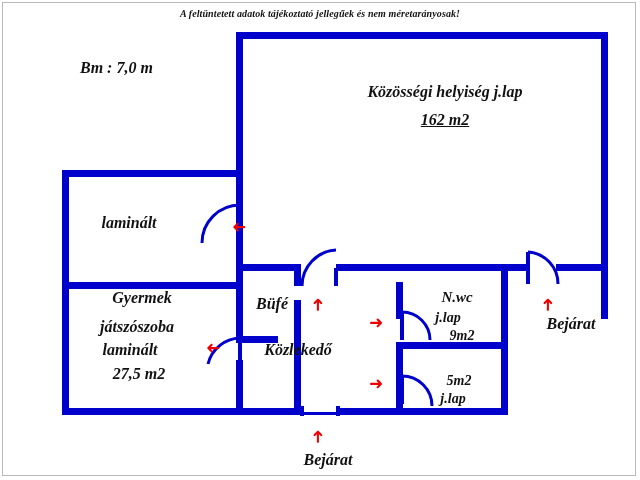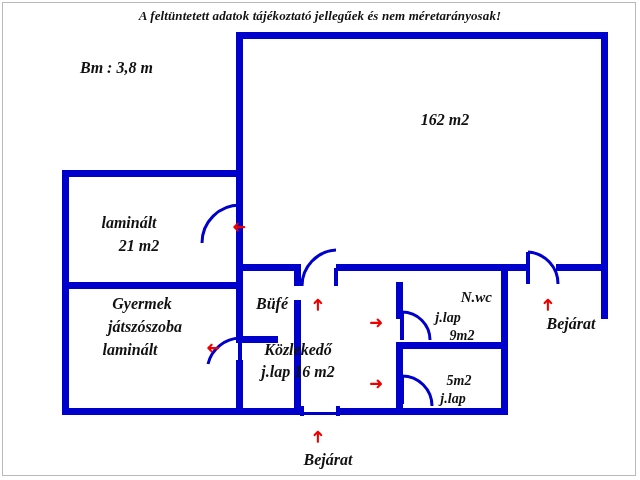--- a/index.html
+++ b/index.html
@@ -29,21 +29,21 @@
     box-sizing: border-box;
   }
   .title {
     position: absolute;
     left: 0;
     top: 8px;
     width: 640px;
     text-align: center;
     font-style: italic;
     font-weight: bold;
-    font-size: 13px;
+    font-size: 10px;
     color: #111111;
     letter-spacing: 0.1px;
   }
   
   .wall {
     position: absolute;
     background: #0000cc;
   }
   .door {
     position: absolute;
@@ -164,37 +164,37 @@
   </div>
 
   <div class="arrow" style="left:232px; top:219px; transform:rotate(180deg);">➜</div>
   <div class="arrow" style="left:310px; top:296px; transform:rotate(-90deg);">➜</div>
   <div class="arrow" style="left:369px; top:314px;">➜</div>
   <div class="arrow" style="left:206px; top:340px; transform:rotate(180deg);">➜</div>
   <div class="arrow" style="left:369px; top:375px;">➜</div>
   <div class="arrow" style="left:540px; top:296px; transform:rotate(-90deg);">➜</div>
   <div class="arrow" style="left:310px; top:428px; transform:rotate(-90deg);">➜</div>
 
-  <div class="lbl f16" style="left:80px; top:58px; width:140px; text-align:left;">Bm : 3,8 m</div>
-
-  <div class="lbl f16" style="left:320px; top:110px; width:250px;">162 m2</div>
+  <div class="lbl f16" style="left:80px; top:58px; width:140px; text-align:left;">Bm : 7,0 m</div>
+
+  <div class="lbl f16" style="left:320px; top:82px; width:250px;">Közösségi helyiség j.lap</div>
+  <div class="lbl f16" style="left:320px; top:110px; width:250px;text-decoration:underline;">162 m2</div>
 
   <div class="lbl f16" style="left:64px; top:213px; width:130px;">laminált</div>
-  <div class="lbl f16" style="left:74px; top:236px; width:130px;">21 m2</div>
-
-  <div class="lbl f16" style="left:72px; top:294px; width:140px;text-align:center;">Gyermek</div>
-  <div class="lbl f16" style="left:62px; top:317px; width:150px;padding-left:8px;">játszószoba</div>
+
+  <div class="lbl f16" style="left:72px; top:288px; width:140px;text-align:center;">Gyermek</div>
+  <div class="lbl f16" style="left:62px; top:317px; width:150px;">játszószoba</div>
   <div class="lbl f16" style="left:60px; top:340px; width:140px;">laminált</div>
+  <div class="lbl f16" style="left:64px; top:364px; width:150px;">27,5 m2</div>
 
   <div class="lbl f16" style="left:244px; top:294px; width:56px;">Büfé</div>
 
   <div class="lbl f16" style="left:238px; top:340px; width:120px;">Közlekedő</div>
-  <div class="lbl f16" style="left:238px; top:362px; width:120px;">j.lap 16 m2</div>
-
-  <div class="lbl f15" style="left:422px; top:288px; width:70px;text-align:right;">N.wc</div>
+
+  <div class="lbl f15" style="left:422px; top:288px; width:70px;">N.wc</div>
   <div class="lbl f14" style="left:418px; top:309px; width:60px;">j.lap</div>
   <div class="lbl f14" style="left:432px; top:327px; width:60px;">9m2</div>
 
   <div class="lbl f14" style="left:424px; top:372px; width:70px;font-family:Liberation Serif, serif;">5m2</div>
   <div class="lbl f14" style="left:418px; top:390px; width:70px;">j.lap</div>
 
   <div class="lbl f16" style="left:521px; top:314px; width:100px;">Bejárat</div>
   <div class="lbl f16" style="left:268px; top:450px; width:120px;">Bejárat</div>
 
 </div>

